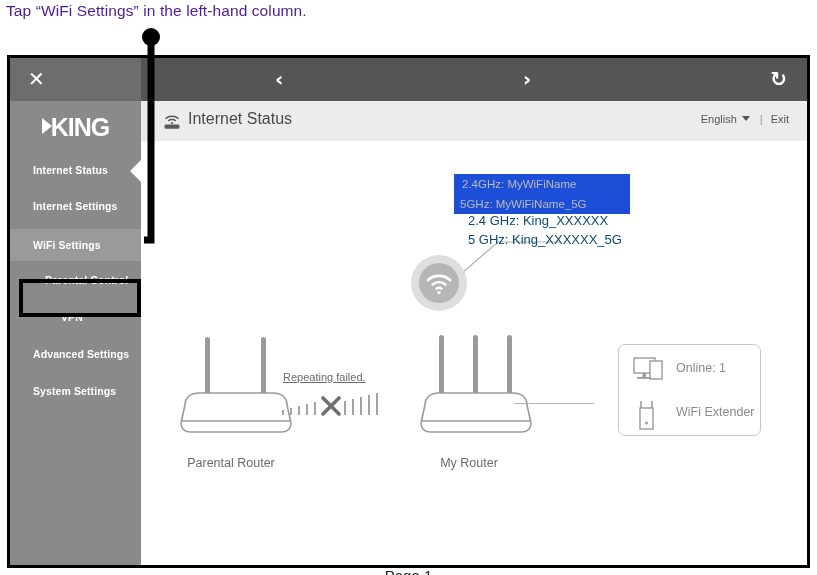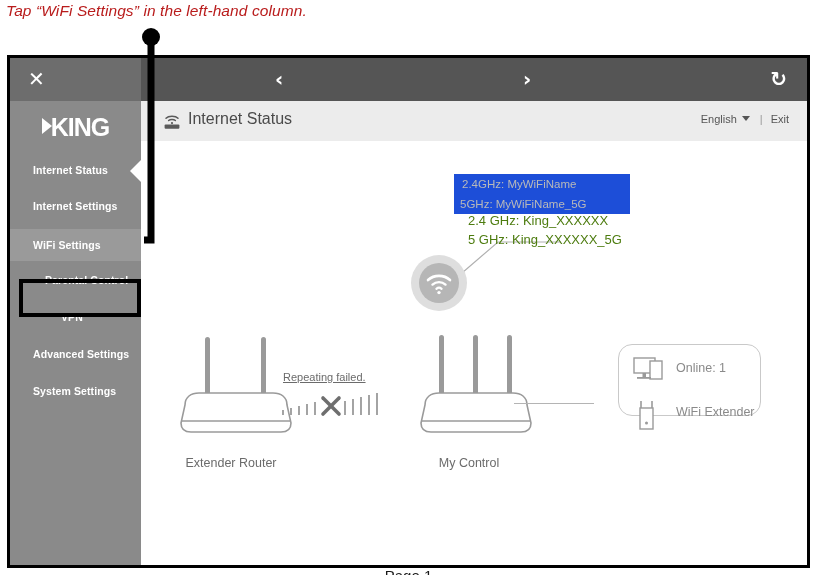--- a/index.html
+++ b/index.html
@@ -7,22 +7,22 @@
     width:817px;height:575px;
     background:#ffffff;
     font-family:"Liberation Sans", sans-serif;
     overflow:hidden;
     position:relative;
   }
 
   
   #caption{
     position:absolute;left:6px;top:2px;
-    font-size:15.5px;color:#b91c1c;
-    letter-spacing:.1px;white-space:nowrap;font-style:italic;
+    font-size:15.5px;color:#4c1d95;
+    letter-spacing:.1px;white-space:nowrap;
   }
 
   
   #device{
     position:absolute;left:7px;top:55px;
     width:803px;height:513px;
     border:3px solid #000;
     box-sizing:border-box;
     background:#ffffff;
     overflow:hidden;
@@ -129,21 +129,21 @@
     background:#1d4ed8;
   }
   #ssid-ghost .gl{
     position:absolute;left:8px;
     font-size:11.5px;color:#b9b9b9;white-space:nowrap;
   }
   #ssid-ghost .gl1{top:4px;}
   #ssid-ghost .gl2{top:24px;left:6px;}
   #ssid-real{
     position:absolute;left:327px;top:110px;
-    font-size:13px;color:#4d7c0f;line-height:19px;
+    font-size:13px;color:#0c4a6e;line-height:19px;
     white-space:nowrap;
   }
 
   
   #wifi-bubble{
     position:absolute;left:270px;top:154px;
     width:56px;height:56px;border-radius:50%;
     background:#dedede;
   }
   #wifi-bubble .inner{
@@ -173,22 +173,22 @@
   }
   #signal-bars{position:absolute;left:138px;top:288px;}
   #link-line{
     position:absolute;left:373px;top:302px;
     width:80px;height:1px;background:#b4b4b4;
   }
 
   
   #ext-box{
     position:absolute;left:477px;top:243px;
-    width:143px;height:72px;
-    border:1px solid #c9c9c9;border-radius:14px;
+    width:143px;height:92px;
+    border:1px solid #c9c9c9;border-radius:7px;
     box-sizing:border-box;
   }
   #ext-box .row{position:absolute;left:0;width:100%;height:40px;}
   #ext-box .r1{top:6px;}
   #ext-box .r2{top:50px;}
   #ext-box .txt{
     position:absolute;left:57px;top:10px;
     font-size:12.5px;color:#8a8a8a;white-space:nowrap;
   }
   #ext-box .ico{position:absolute;left:14px;top:4px;}
@@ -291,21 +291,21 @@
         <circle cx="20" cy="29.6" r="1.7" fill="#ffffff"></circle>
       </svg>
     </div>
 
     <svg id="upstream-router" width="140" height="120" viewBox="0 0 140 120">
       <rect x="44" y="6" width="5" height="58" rx="2.5" fill="#9a9a9a"></rect>
       <rect x="100" y="6" width="5" height="58" rx="2.5" fill="#9a9a9a"></rect>
       <path d="M24,74 C24,66 30,62 38,62 L112,62 C120,62 126,66 126,74 L130,92 C130,98 126,101 120,101 L30,101 C24,101 20,98 20,92 Z" fill="#ffffff" stroke="#9a9a9a" stroke-width="1.6"></path>
       <path d="M21,90 L129,90" stroke="#9a9a9a" stroke-width="1.3"></path>
     </svg>
-    <div class="dev-label" id="label-upstream">Extender Router</div>
+    <div class="dev-label" id="label-upstream">Parental Router</div>
 
     <div id="repeat-fail">Repeating failed.</div>
     <svg id="signal-bars" width="104" height="34" viewBox="0 0 104 34">
       <line x1="4" y1="21" x2="4" y2="26" stroke="#8d8d8d" stroke-width="1.6"></line>
       <line x1="12" y1="19" x2="12" y2="26" stroke="#8d8d8d" stroke-width="1.6"></line>
       <line x1="20" y1="17" x2="20" y2="26" stroke="#8d8d8d" stroke-width="1.6"></line>
       <line x1="28" y1="15" x2="28" y2="26" stroke="#8d8d8d" stroke-width="1.6"></line>
       <line x1="36" y1="13" x2="36" y2="26" stroke="#8d8d8d" stroke-width="1.6"></line>
       <line x1="44" y1="9" x2="60" y2="25" stroke="#6e6e6e" stroke-width="3.6" stroke-linecap="round"></line>
       <line x1="60" y1="9" x2="44" y2="25" stroke="#6e6e6e" stroke-width="3.6" stroke-linecap="round"></line>
@@ -316,21 +316,21 @@
       <line x1="98" y1="4" x2="98" y2="26" stroke="#8d8d8d" stroke-width="1.6"></line>
     </svg>
 
     <svg id="my-router" width="140" height="120" viewBox="0 0 140 120">
       <rect x="38" y="4" width="5" height="60" rx="2.5" fill="#9a9a9a"></rect>
       <rect x="72" y="4" width="5" height="60" rx="2.5" fill="#9a9a9a"></rect>
       <rect x="106" y="4" width="5" height="60" rx="2.5" fill="#9a9a9a"></rect>
       <path d="M24,74 C24,66 30,62 38,62 L112,62 C120,62 126,66 126,74 L130,92 C130,98 126,101 120,101 L30,101 C24,101 20,98 20,92 Z" fill="#ffffff" stroke="#9a9a9a" stroke-width="1.6"></path>
       <path d="M21,90 L129,90" stroke="#9a9a9a" stroke-width="1.3"></path>
     </svg>
-    <div class="dev-label" id="label-myrouter">My Control</div>
+    <div class="dev-label" id="label-myrouter">My Router</div>
 
     <div id="link-line"></div>
 
     <div id="ext-box">
       <div class="row r1">
         <svg class="ico" width="34" height="30" viewBox="0 0 34 30">
           <rect x="1" y="3" width="21" height="15" fill="#ffffff" stroke="#9a9a9a" stroke-width="1.4"></rect>
           <rect x="17" y="6" width="12" height="18" fill="#ffffff" stroke="#9a9a9a" stroke-width="1.4"></rect>
           <rect x="9.5" y="18" width="3.5" height="4" fill="#9a9a9a"></rect>
           <rect x="4" y="22" width="14" height="1.8" fill="#9a9a9a"></rect>

